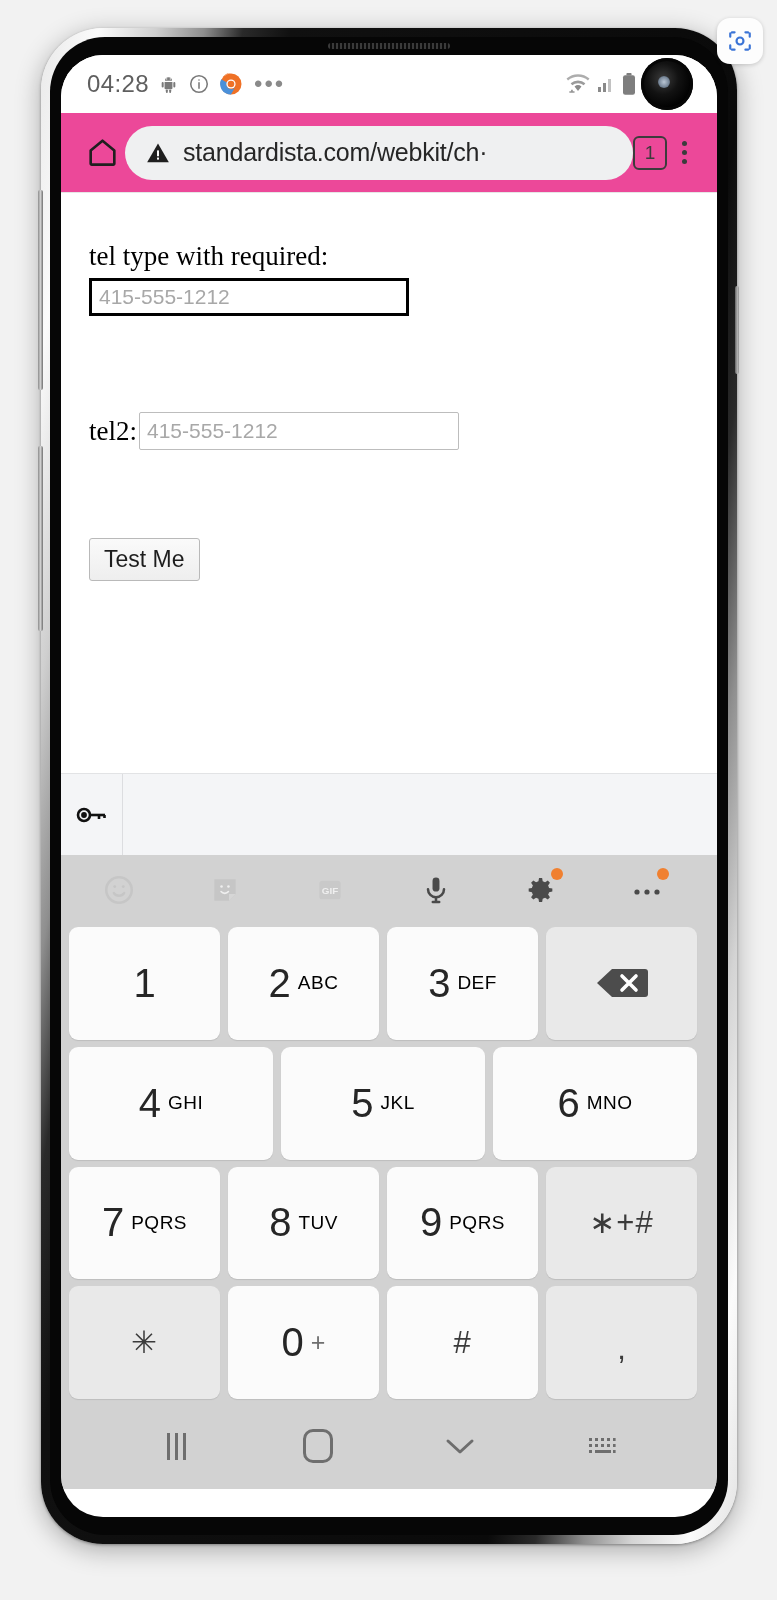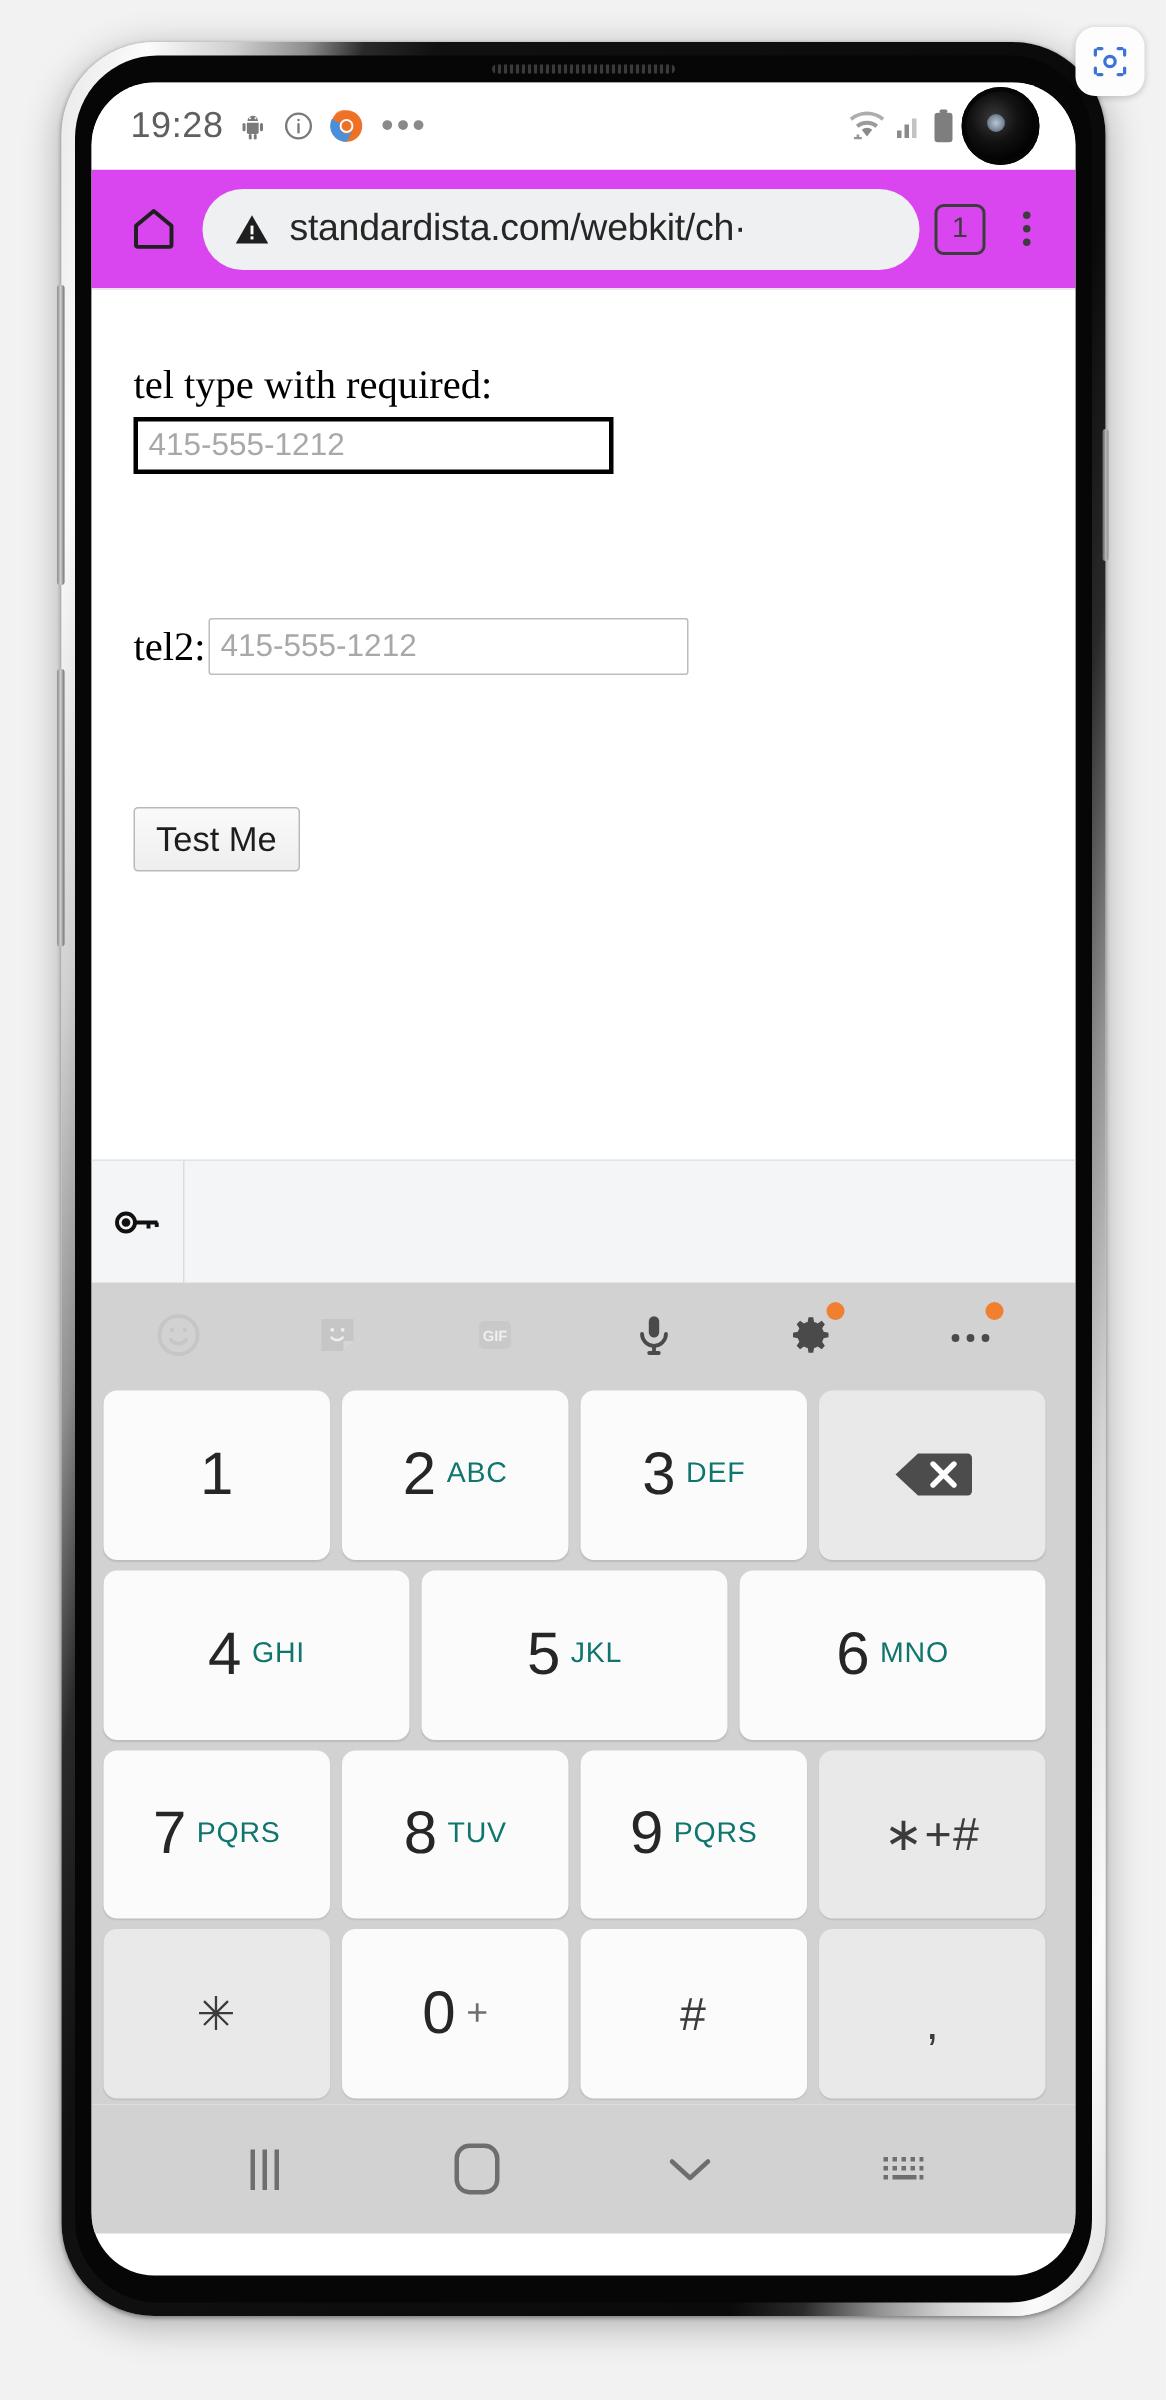--- a/index.html
+++ b/index.html
@@ -89,23 +89,23 @@
   }
   #camera::after{
     content:""; position:absolute; left:32%; top:34%;
     width:12px;height:12px;border-radius:50%;
     background: radial-gradient(circle,#c9d6e6 0%, #7e8fa3 60%, #2c3540 100%);
     opacity:.9;
   }
 
   
   #browser-bar {
-    height: 80px; background: #d946ef;
+    height: 80px; background: #ec4899;
     display: flex; align-items: center;
-    padding: 0 16px 0 18px; gap: 10px;
+    padding: 0 16px 0 18px; 
     border-bottom: 1px solid #e6e6e6;
   }
   #home-btn { width: 46px; display:flex; align-items:center; justify-content:center; }
   #omnibox {
     flex: 1; height: 54px; border-radius: 27px; background: #eff0f1;
     display: flex; align-items: center; gap: 12px; padding: 0 20px;
     overflow: hidden;
   }
   #omnibox-url {
     font-size: 25px; color: #262626; white-space: nowrap;
@@ -184,21 +184,21 @@
   .kb-row { flex: 1; display: flex; gap: 8px; }
   .key {
     flex: 1; border-radius: 9px;
     display: flex; align-items: center; justify-content: center;
     gap: 7px;
     background: #fbfbfb;
     box-shadow: 0 1px 1px rgba(0,0,0,.10);
   }
   .key.func { background: #e9e9e9; }
   .key .num { font-size: 40px; color: #262626; font-weight: 300; font-family: "Liberation Sans", sans-serif; }
-  .key .letters { font-size: 19px; color: #0f766e; letter-spacing: .5px; font-family: "Liberation Sans", sans-serif; }
+  .key .letters { font-size: 19px; color: #000000; letter-spacing: .5px; font-family: "Liberation Sans", sans-serif; }
   .key .sym { font-size: 31px; color: #3b3b3b; letter-spacing: 1px; font-family: "Liberation Sans", sans-serif; }
   .key .next-label { font-size: 31px; color: #5d9cec; font-family: "Liberation Sans", sans-serif; }
   .key .comma { font-size: 31px; color: #3b3b3b; position: relative; top: 6px; }
   .key .plus { font-size: 25px; color: #6f6f6f; }
 
   
   #navbar {
     height: 86px; background: #d2d2d2;
     display: flex; align-items: center; justify-content: space-around;
     padding: 0 44px;
@@ -227,21 +227,21 @@
   <div id="phone">
     <div class="side-btn" id="btn-vol"></div>
     <div class="side-btn" id="btn-power"></div>
     <div class="side-btn" id="btn-right"></div>
     <div id="speaker"></div>
 
     <div id="screen">
 
       <div id="status-bar">
         <div id="status-left">
-          <span id="clock">19:28</span>
+          <span id="clock">04:28</span>
           <span class="sicon">
             <svg width="21" height="21" viewBox="0 0 24 24" fill="#7a7a7a">
               <path d="M7.5 9h9v7.2a1.3 1.3 0 0 1-1.3 1.3H8.8A1.3 1.3 0 0 1 7.5 16.2V9z"></path>
               <rect x="4.2" y="9.2" width="2.3" height="6.2" rx="1.15"></rect>
               <rect x="17.5" y="9.2" width="2.3" height="6.2" rx="1.15"></rect>
               <rect x="9" y="17.6" width="2.2" height="4.2" rx="1.1"></rect>
               <rect x="12.8" y="17.6" width="2.2" height="4.2" rx="1.1"></rect>
               <path d="M8 7.6a4 4 0 0 1 8 0z"></path>
               <circle cx="9.9" cy="5.6" r=".75" fill="#fff"></circle>
               <circle cx="14.1" cy="5.6" r=".75" fill="#fff"></circle>

